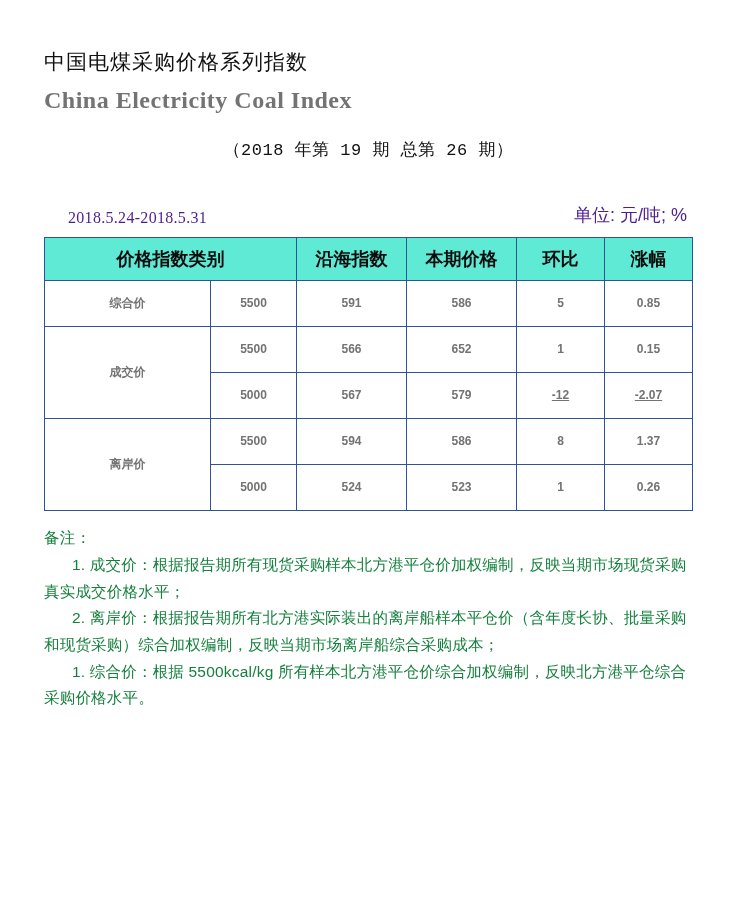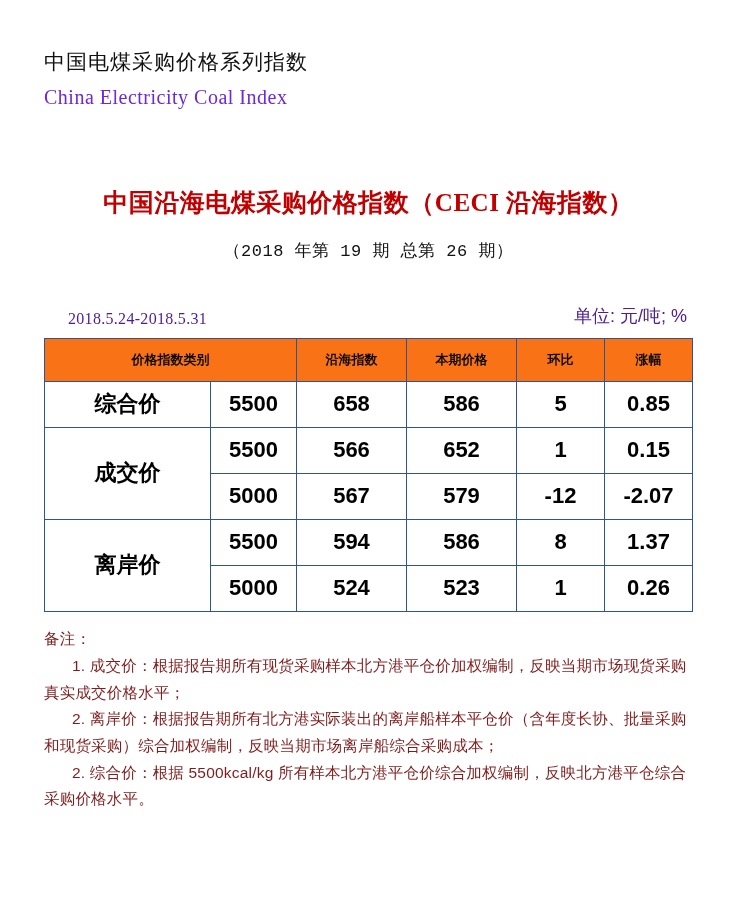--- a/index.html
+++ b/index.html
@@ -26,26 +26,27 @@
   .masthead {
     padding-top: 46px;
   }
   .masthead-cn {
     font-size: 21px;
     letter-spacing: 1px;
     color: #111111;
     line-height: 1.5;
   }
   .masthead-en {
-    font-size: 20px;
+    font-size: 24px;
     font-family: "Liberation Serif", serif;
     letter-spacing: 0.5px;
-    color: #6d28d9;
+    color: #737373;
     line-height: 1.5;
     margin-top: 4px;
+    font-weight: bold;
   }
 
   
   .main-title {
     margin-top: 74px;
     text-align: center;
     color: #c00000;
     font-size: 25px;
     font-weight: bold;
     font-family: "Liberation Serif", serif;
@@ -82,62 +83,63 @@
   table.index-table {
     margin-top: 10px;
     width: 648px;
     border-collapse: collapse;
     table-layout: fixed;
   }
   table.index-table th,
   table.index-table td {
     border: 1px solid #2f5496;
     text-align: center;
-    font-size: 22px;
-    color: #000000;
+    font-size: 12px;
+    color: #737373;
   }
   table.index-table thead th {
-    background: #f97316;
+    background: #5eead4;
     height: 40px;
     font-weight: bold;
-    font-size: 13px;
+    font-size: 18px;
     color: #0d0d0d;
   }
   table.index-table tbody td {
     height: 43px;
     font-weight: bold;
   }
   td.label-cell {
     font-weight: bold;
     font-size: 18px;
   }
   td.num {
     font-size: 19px;
   }
   td.pos {
     color: #c00000;
   }
   td.neg {
     color: #2e6b2e;
+    text-decoration: underline;
   }
 
   
   col.c0 { width: 166px; }
   col.c1 { width: 86px; }
   col.c2 { width: 110px; }
   col.c3 { width: 110px; }
   col.c4 { width: 88px; }
   col.c5 { width: 88px; }
 
   
   .notes {
     margin-top: 14px;
     font-size: 15.5px;
     line-height: 1.72;
-    color: #7f1d1d;
+    color: #15803d;
     letter-spacing: 0.2px;
   }
   .notes .note-title {
     margin-bottom: 1px;
   }
   .notes p {
     margin: 0;
     text-indent: 0;
   }
   .notes p.indent {
@@ -147,21 +149,20 @@
 </head>
 <body>
 
 <div class="page">
 
   <div class="masthead">
     <div class="masthead-cn">中国电煤采购价格系列指数</div>
     <div class="masthead-en">China Electricity Coal Index</div>
   </div>
 
-  <div class="main-title">中国沿海电煤采购价格指数（CECI 沿海指数）</div>
   <div class="sub-title">（2018 年第 19 期   总第 26 期）</div>
 
   <div class="meta-row">
     <div class="meta-period">2018.5.24-2018.5.31</div>
     <div class="meta-unit">单位: 元/吨; %</div>
   </div>
 
   <table class="index-table">
     <colgroup>
       <col class="c0">
@@ -177,21 +178,21 @@
         <th>沿海指数</th>
         <th>本期价格</th>
         <th>环比</th>
         <th>涨幅</th>
       </tr>
     </thead>
     <tbody>
       <tr>
         <td class="label-cell" rowspan="1">综合价</td>
         <td class="num">5500</td>
-        <td class="num">658</td>
+        <td class="num">591</td>
         <td class="num">586</td>
         <td class="num pos">5</td>
         <td class="num pos">0.85</td>
       </tr>
       <tr>
         <td class="label-cell" rowspan="2">成交价</td>
         <td class="num">5500</td>
         <td class="num">566</td>
         <td class="num">652</td>
         <td class="num pos">1</td>
@@ -219,16 +220,16 @@
         <td class="num pos">1</td>
         <td class="num pos">0.26</td>
       </tr>
     </tbody>
   </table>
 
   <div class="notes">
     <p class="note-title">备注：</p>
     <p class="indent">1. 成交价：根据报告期所有现货采购样本北方港平仓价加权编制，反映当期市场现货采购真实成交价格水平；</p>
     <p class="indent">2. 离岸价：根据报告期所有北方港实际装出的离岸船样本平仓价（含年度长协、批量采购和现货采购）综合加权编制，反映当期市场离岸船综合采购成本；</p>
-    <p class="indent">2. 综合价：根据 5500kcal/kg 所有样本北方港平仓价综合加权编制，反映北方港平仓综合采购价格水平。</p>
+    <p class="indent">1. 综合价：根据 5500kcal/kg 所有样本北方港平仓价综合加权编制，反映北方港平仓综合采购价格水平。</p>
   </div>
 
 </div>
 
 </body></html>

